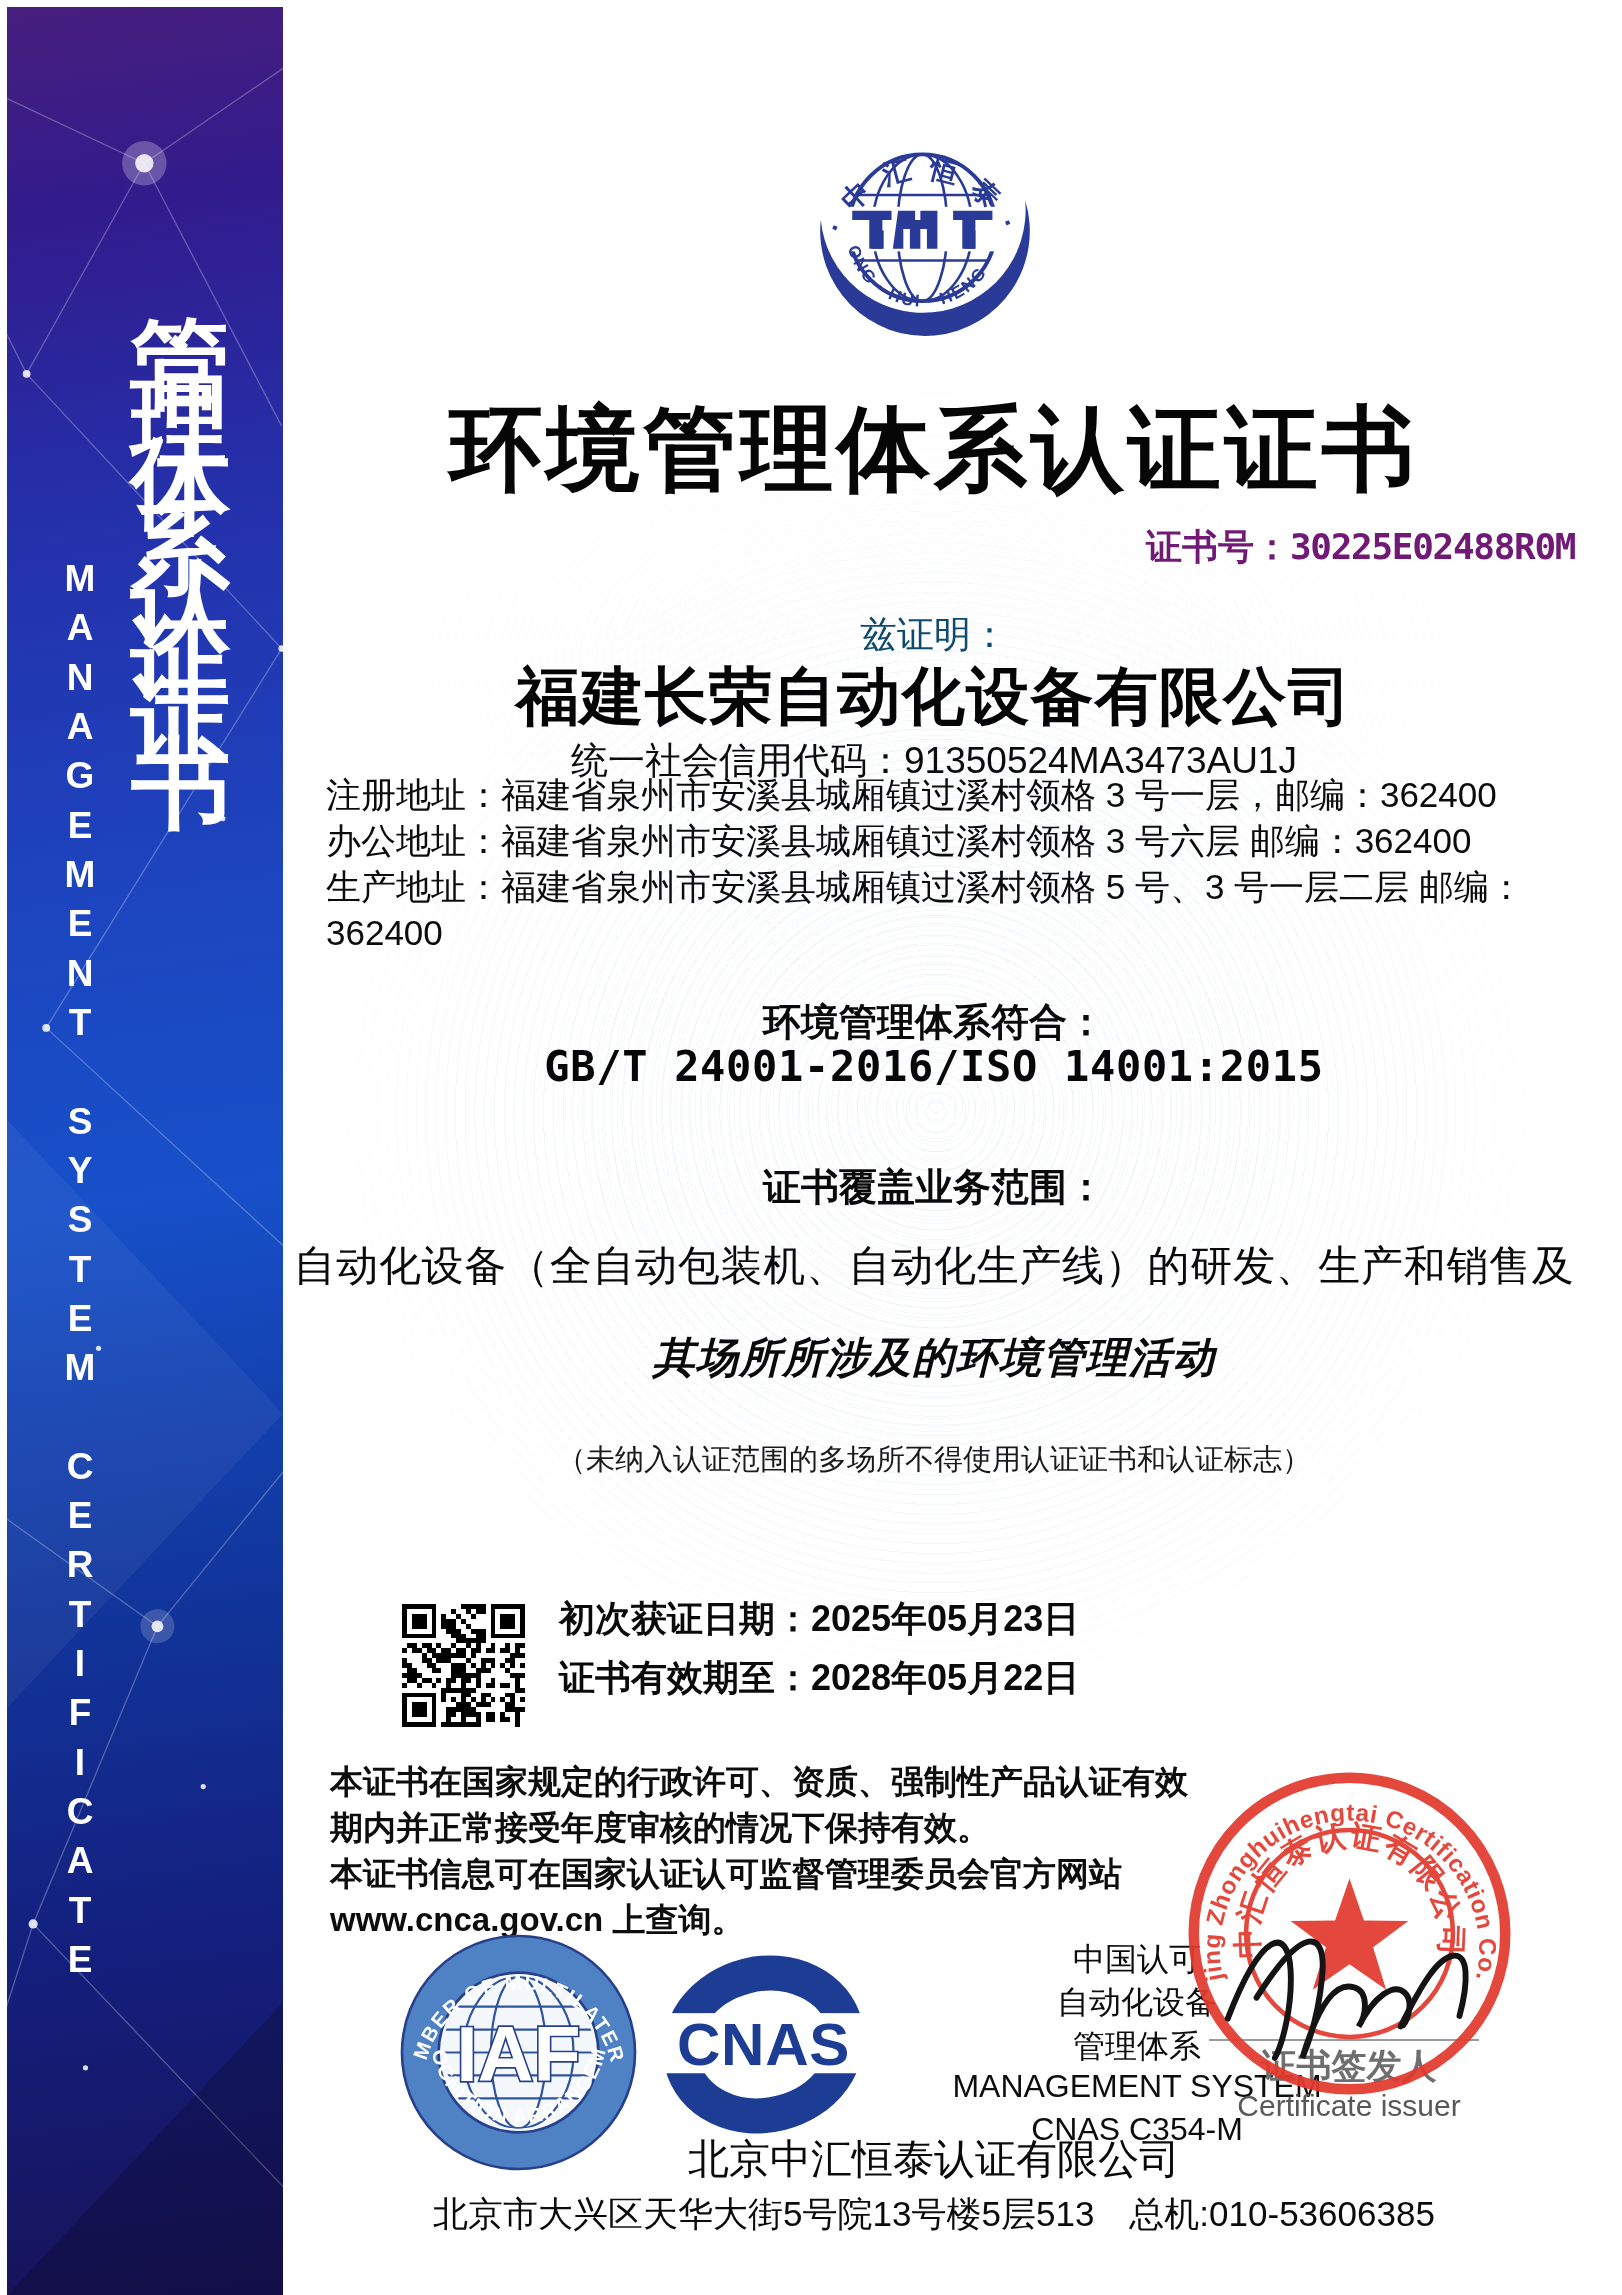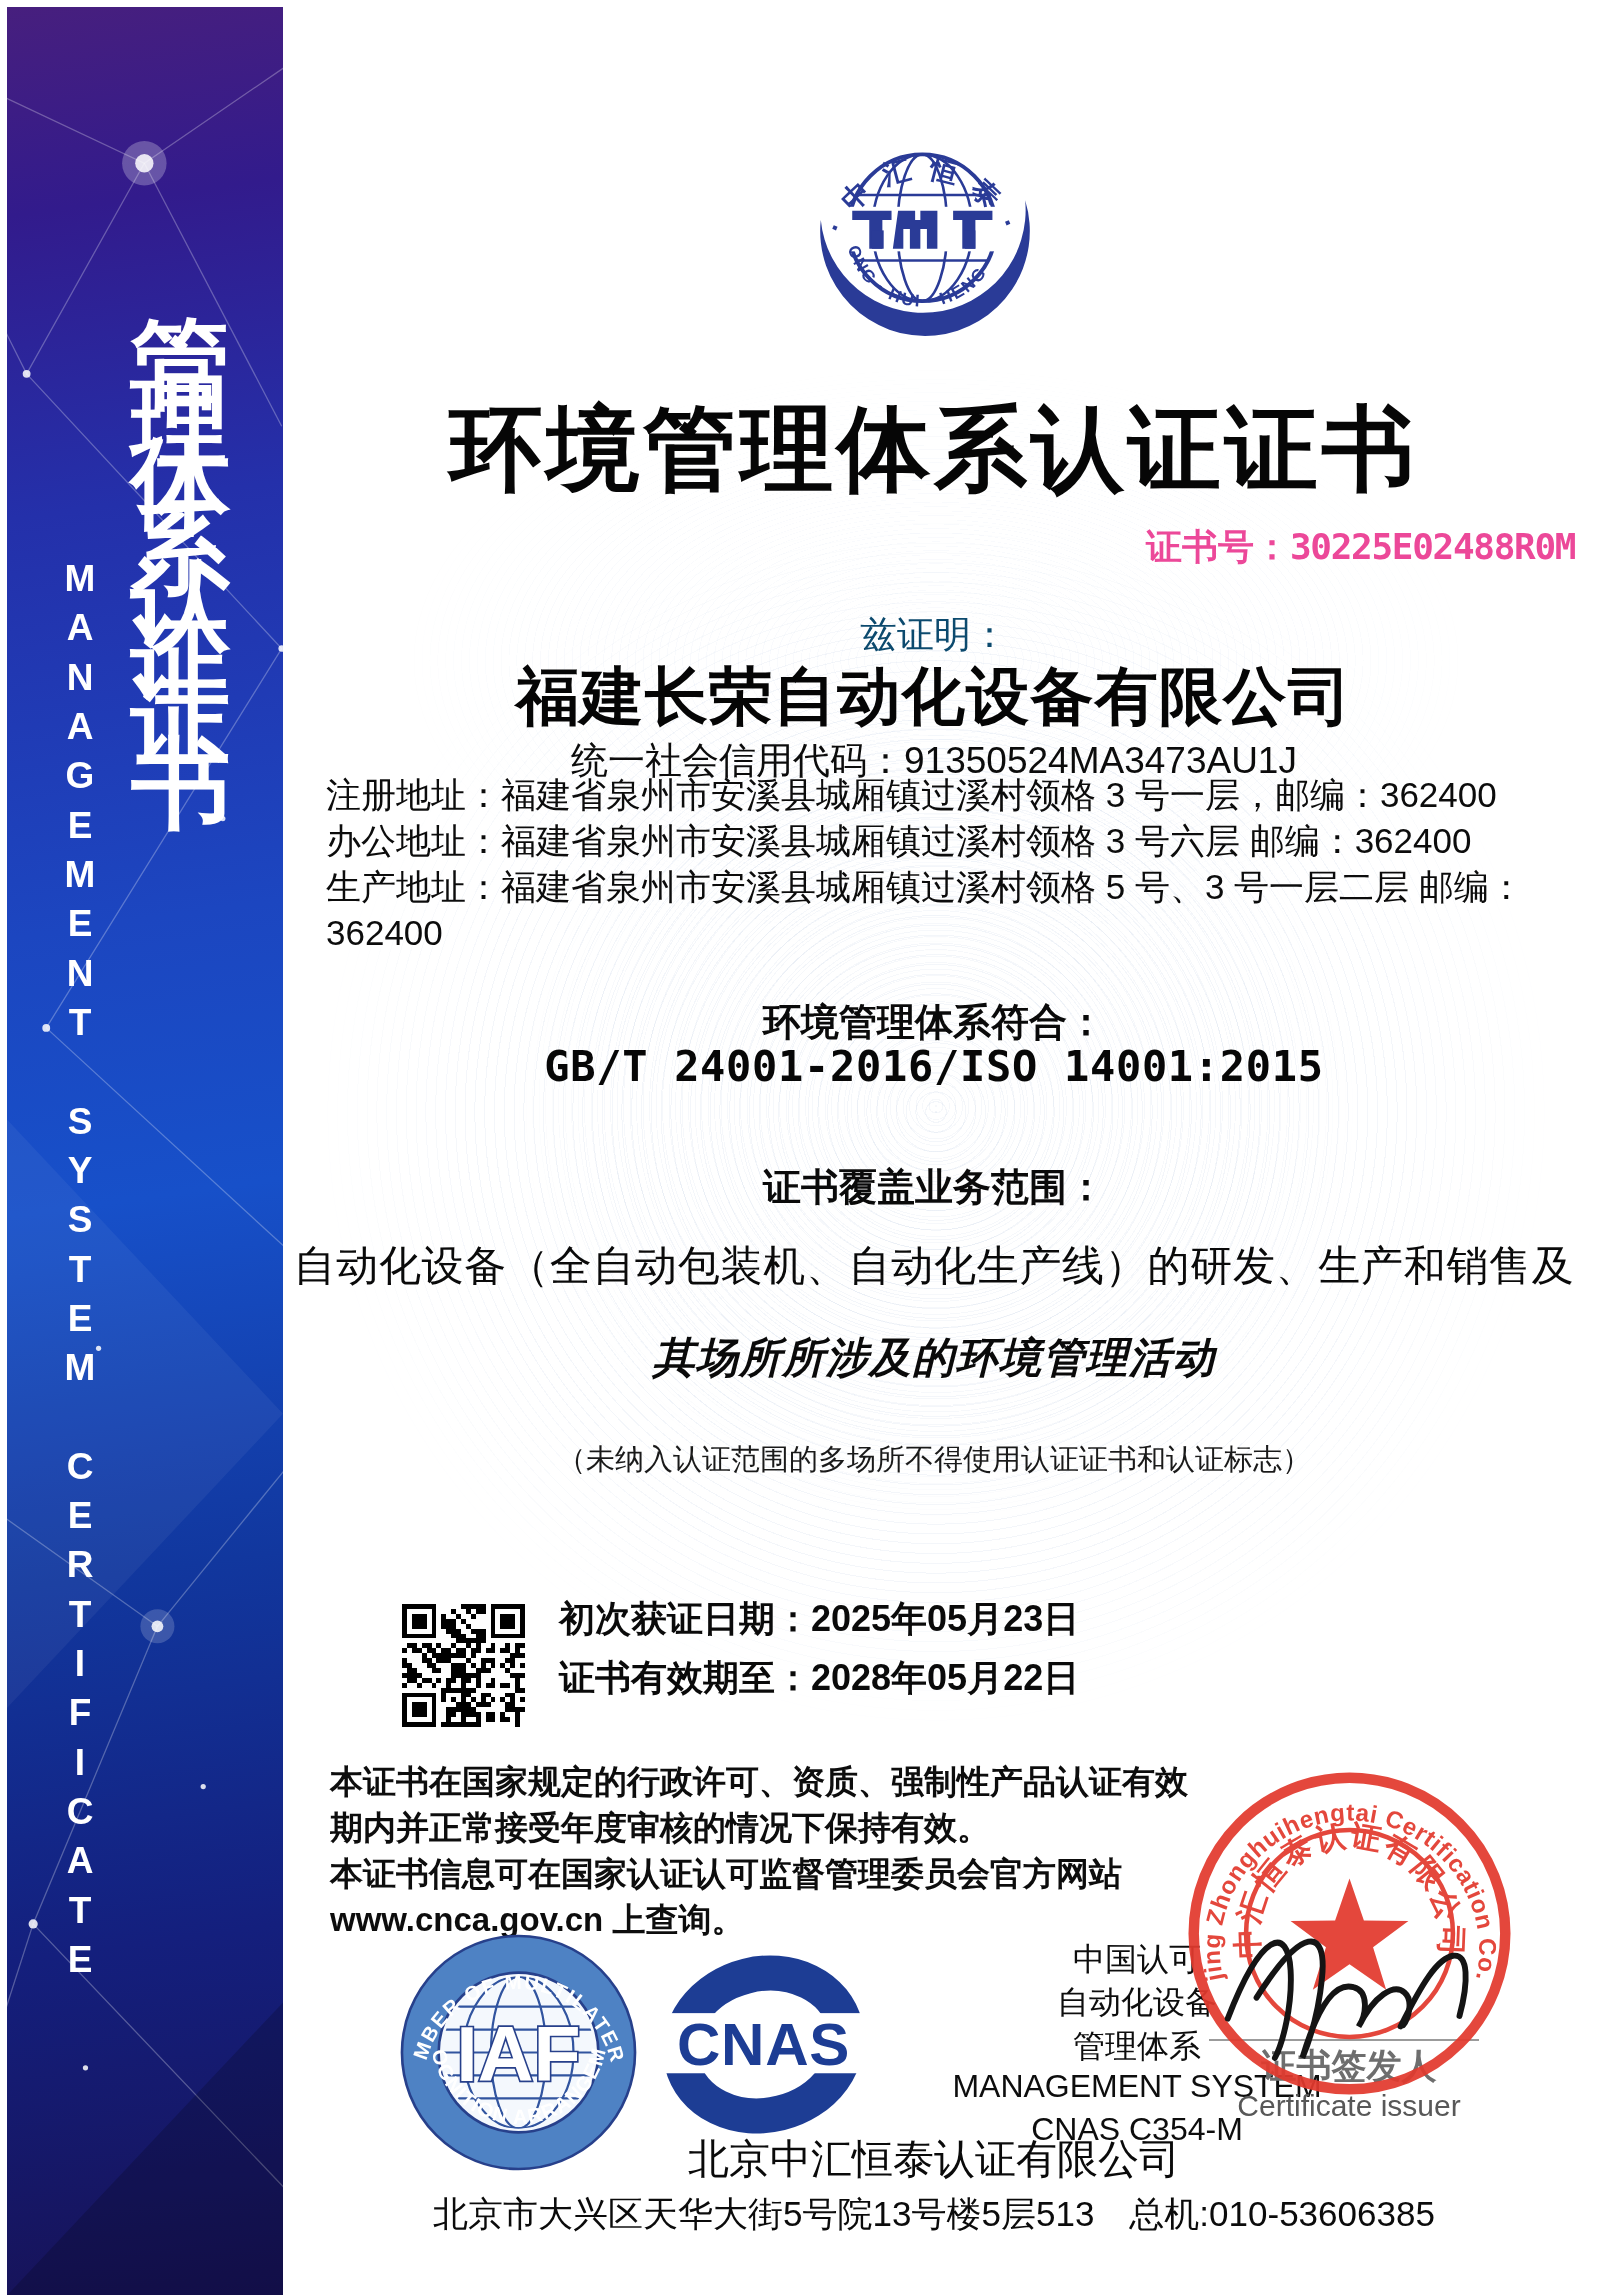--- a/index.html
+++ b/index.html
@@ -30,21 +30,21 @@
       mask:radial-gradient(circle, #000 55%, transparent 72%);}
   .r3{left:406px;top:366px;width:1060px;height:589px;border-radius:50%;opacity:.45;
       background:repeating-radial-gradient(ellipse at 50% 50%, rgba(110,150,200,.10) 0 0.9px, transparent 0.9px 7.9px);
       -webkit-mask:radial-gradient(ellipse, #000 50%, transparent 72%);
       mask:radial-gradient(ellipse, #000 50%, transparent 72%);}
 
   
   .abs{position:absolute;}
   .ctr{left:283px;width:1302px;text-align:center;}
   .title{top:387px;font-size:93px;font-weight:900;letter-spacing:3.9px;color:#060606;}
-  .certno{top:523px;left:1146px;font-size:36px;font-weight:700;color:#ec4899;}
+  .certno{top:523px;left:1146px;font-size:36px;font-weight:700;color:#701a75;}
   .certno .num{font-family:"DejaVu Sans Mono","Liberation Mono",monospace;letter-spacing:-1.3px;font-weight:700;}
   .intro{top:610px;font-size:37px;color:#0c4a6e;}
   .company{top:654px;font-size:63px;font-weight:800;letter-spacing:1.3px;color:#050505;}
   .creditcode{top:736px;font-size:37px;color:#0c0c0c;}
   .addr{left:326px;top:772px;width:1263px;font-size:35px;line-height:46px;color:#0c0c0c;text-align:left;}
   .stdlabel{top:997px;font-size:38px;font-weight:600;color:#0a0a0a;}
   .stdcode{top:1042px;font-size:42px;font-weight:700;letter-spacing:0.7px;color:#070707;
            font-family:"DejaVu Sans Mono","Liberation Mono",monospace;}
   .scopelabel{top:1162px;font-size:38px;font-weight:600;}
   .scope1{top:1238px;font-size:42px;font-weight:400;letter-spacing:0.7px;}

